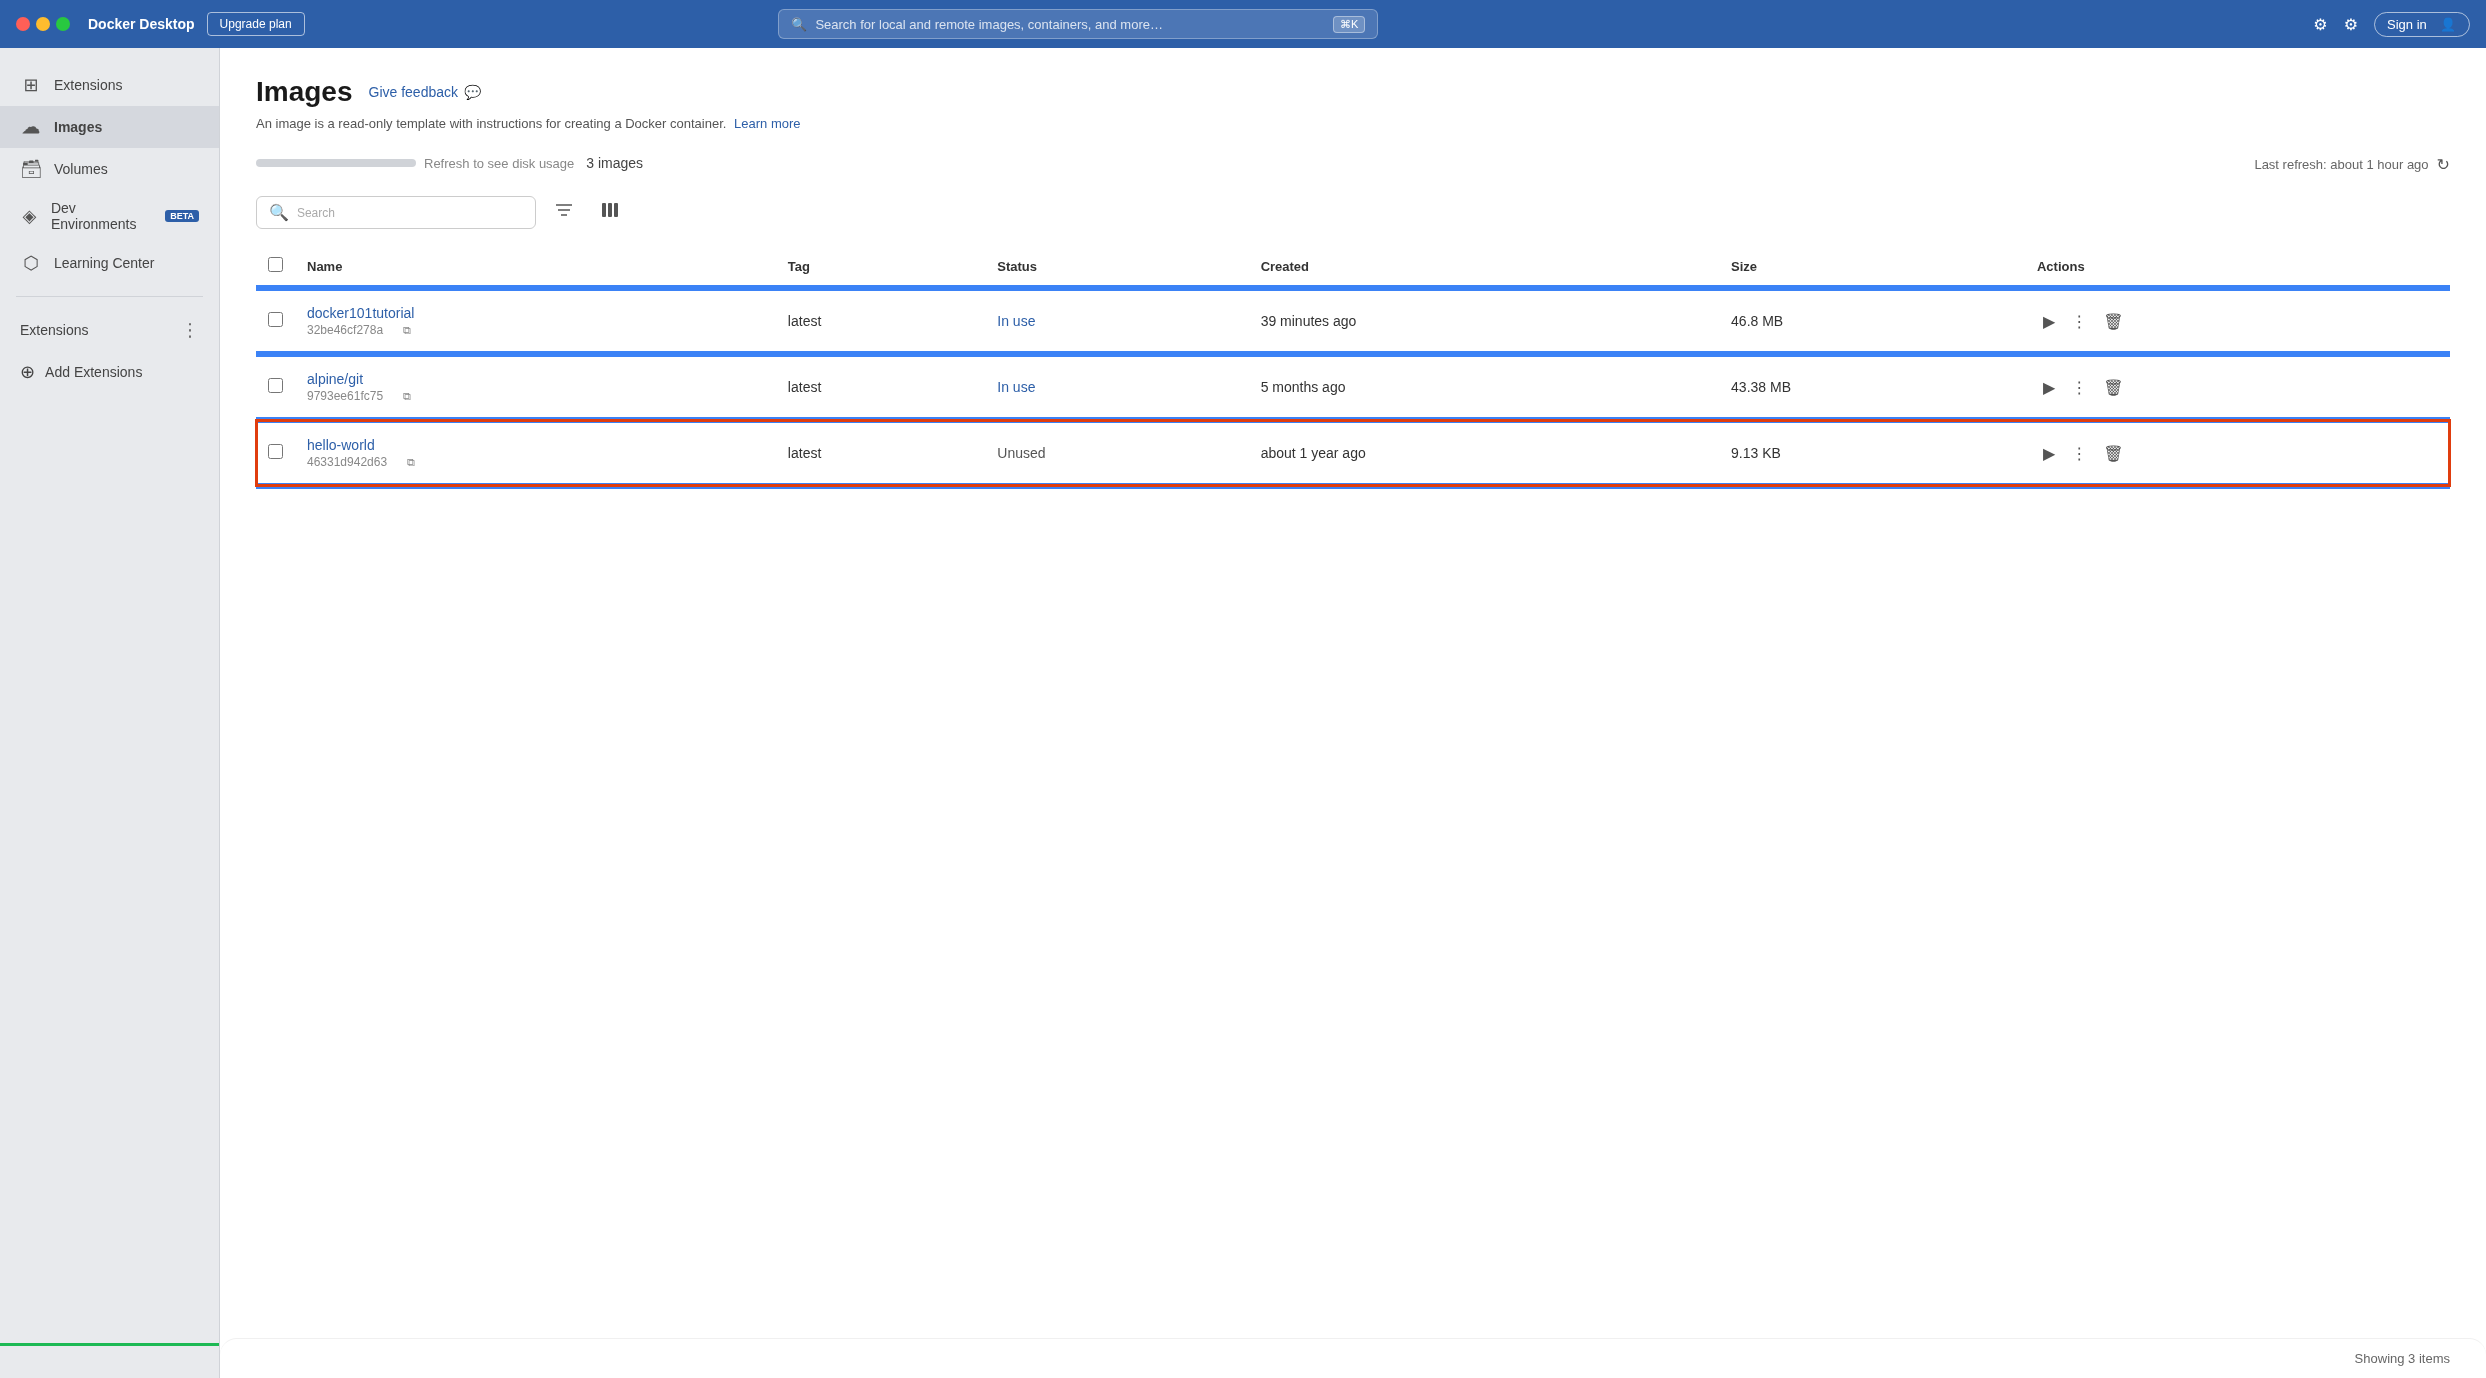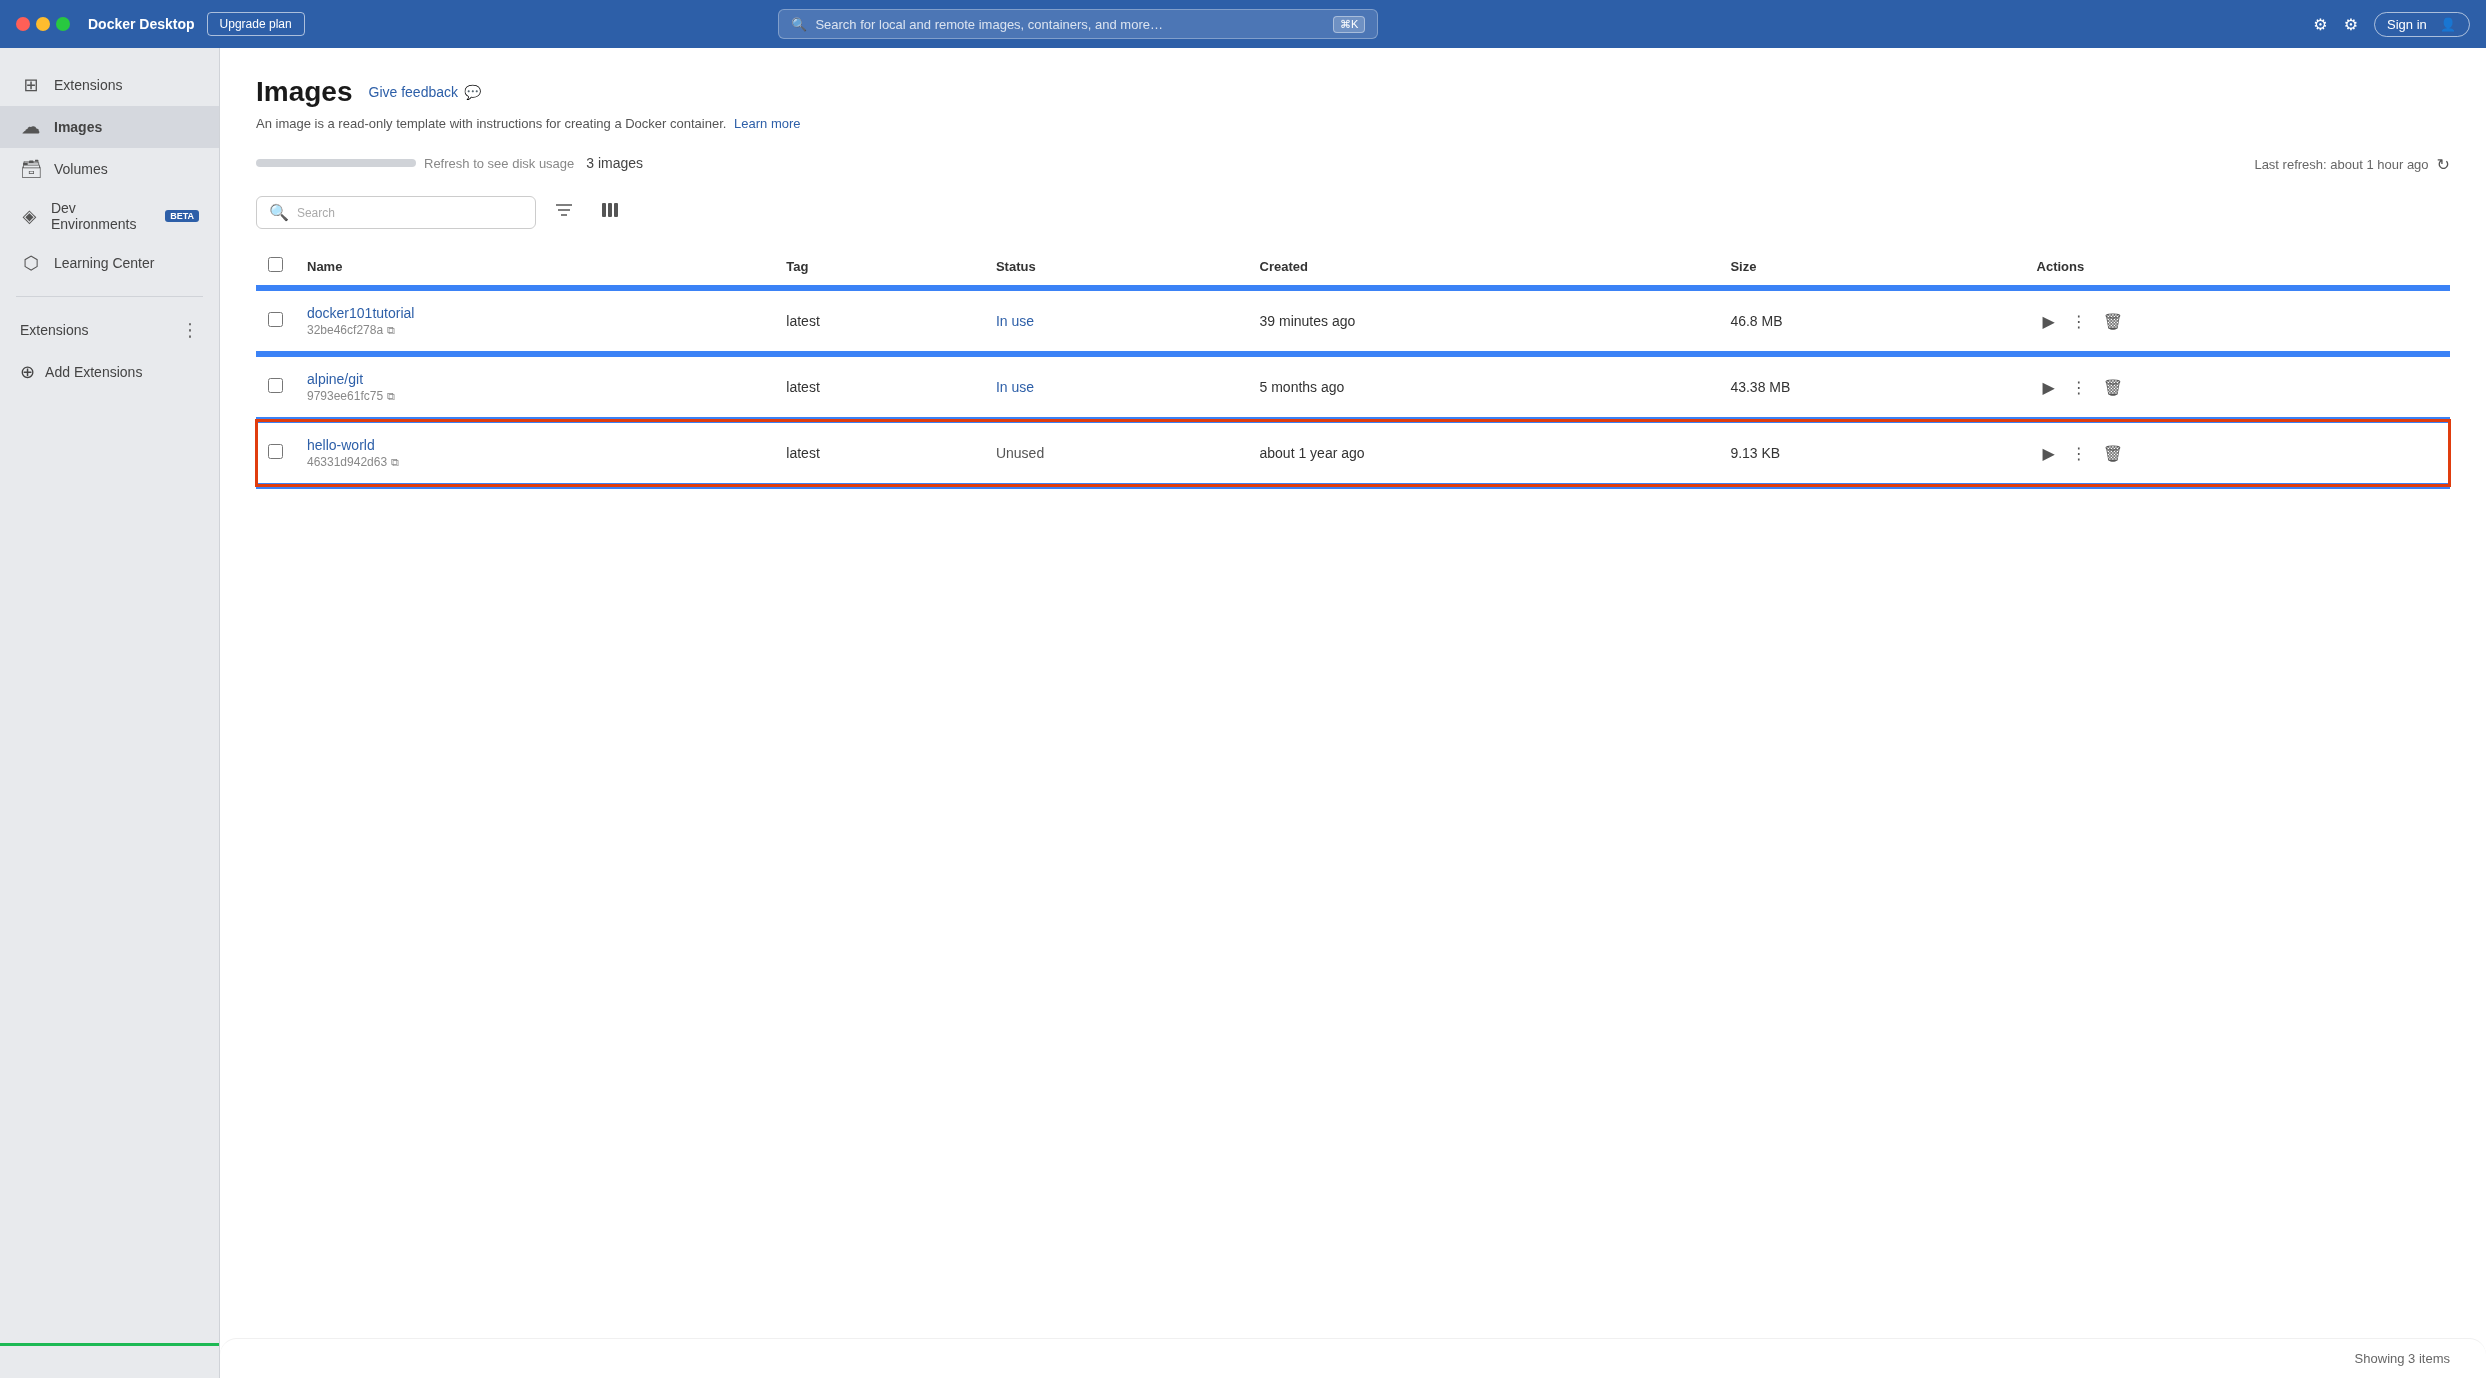--- a/index.html
+++ b/index.html
@@ -246,21 +246,21 @@
     .images-table th:first-child { width: 36px; }
     .images-table td {
       padding: 14px 12px;
       font-size: 14px;
       color: #333;
       vertical-align: middle;
     }
     .images-table tr { border-bottom: 6px solid #3b82f6; }
     .highlighted-row { outline: 3px solid #e03d0e; outline-offset: -2px; background: white; }
     .img-name-link { color: #2d5fa8; text-decoration: none; font-weight: 500; font-size: 14px; }
-    .img-hash { font-size: 12px; color: #888; display: flex; align-items: center; gap: 4px; margin-top: 2px; }
+    .img-hash { font-size: 12px; color: #888; display: flex; align-items: center; gap: 20px; margin-top: 2px; }
     .copy-icon { cursor: pointer; font-size: 11px; color: #888; }
     .status-inuse { color: #2d5fa8; cursor: pointer; }
     .status-unused { color: #555; }
     .action-btn {
       background: none;
       border: none;
       cursor: pointer;
       color: #555;
       font-size: 16px;
       padding: 4px 6px;

